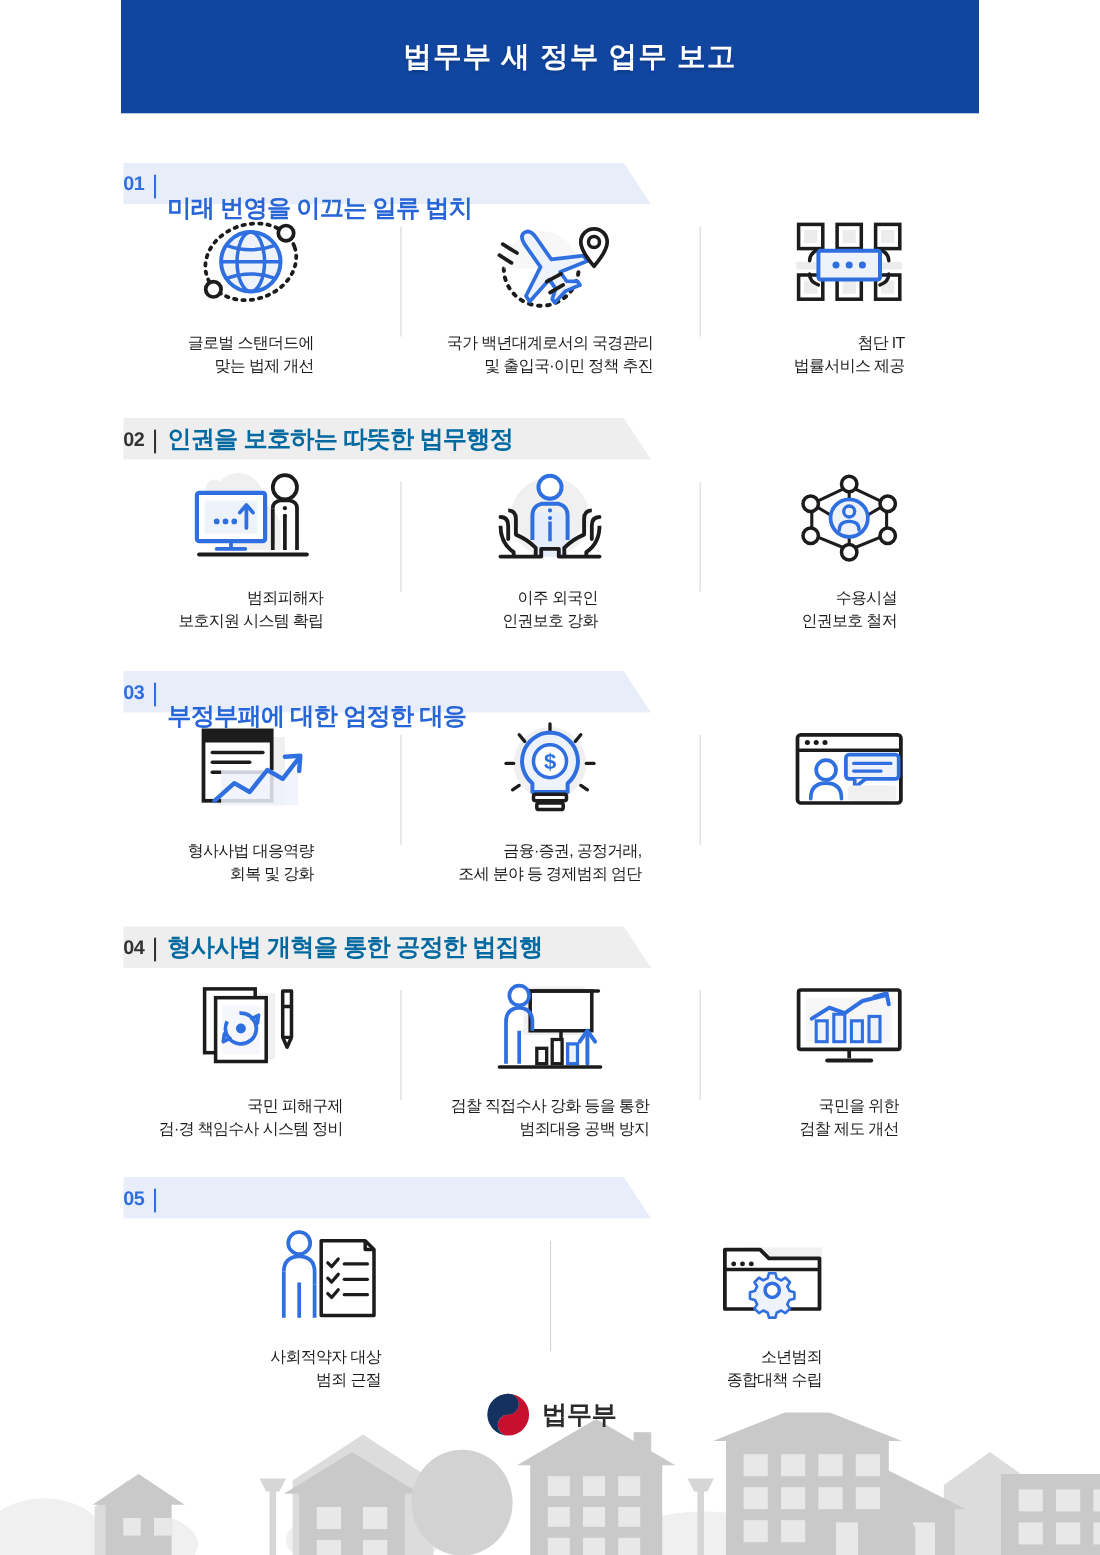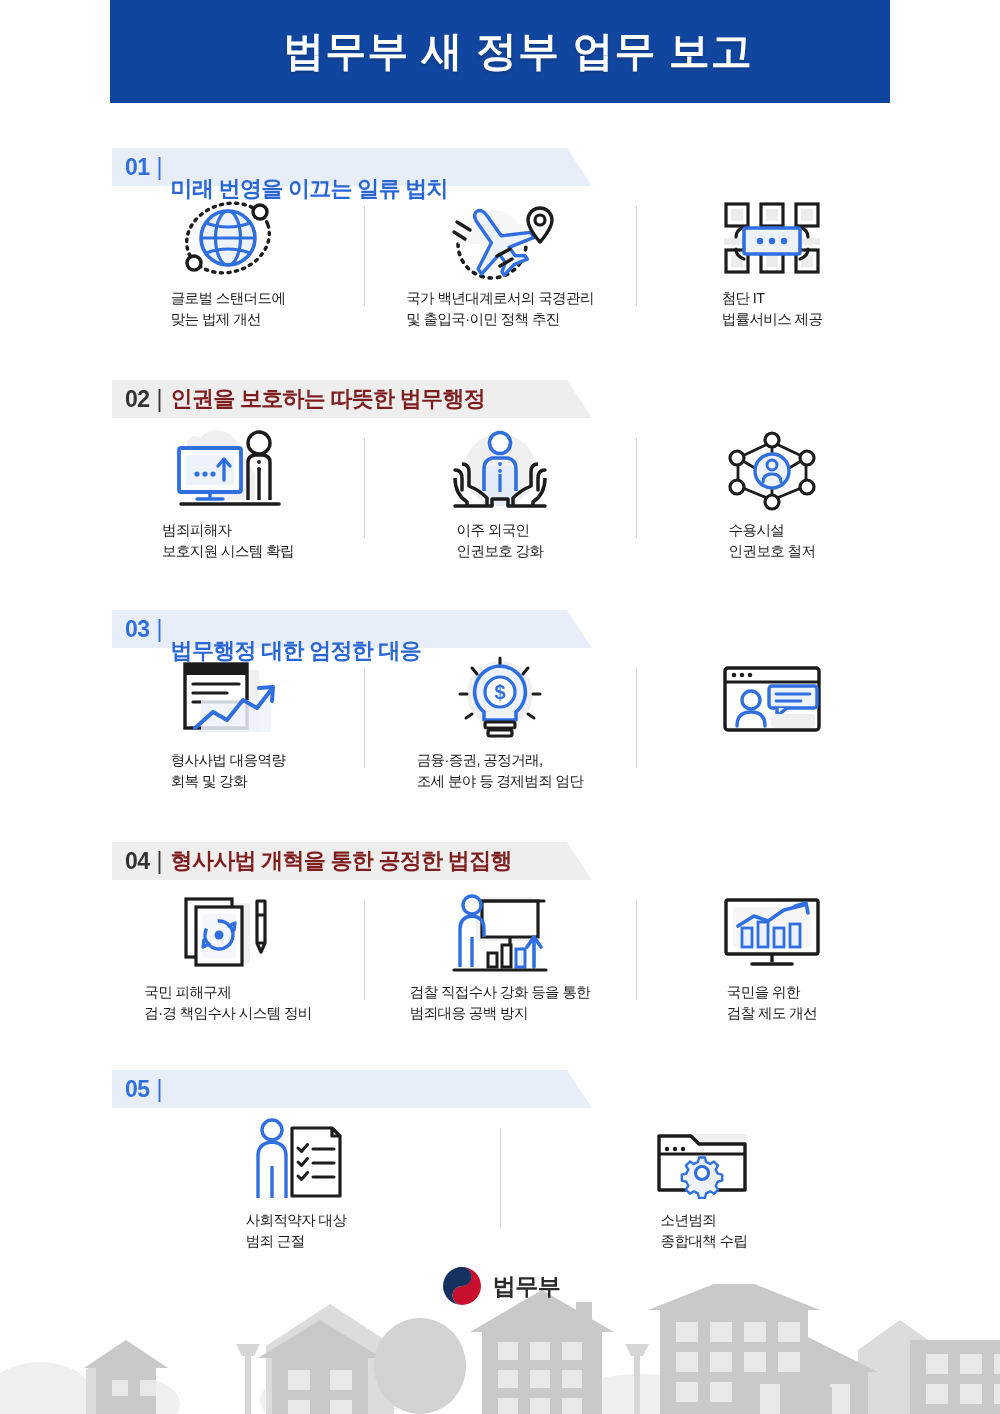--- a/index.html
+++ b/index.html
@@ -19,21 +19,21 @@
   
   .header-banner {
     position: absolute;
     left: 110px; top: 0px;
     width: 780px; height: 103px;
     background: #1146a0;
     display: flex; align-items: center; justify-content: center;
   }
   .header-title {
     color: #ffffff;
-    font-size: 41px;
+    font-size: 26px;
     font-weight: bold;
     letter-spacing: 1px;
     white-space: nowrap;
     text-shadow: 0 2px 3px rgba(0,0,0,0.18);
     margin-left: 36px;
   }
 
   
   .section { position: absolute; left: 0; width: 1000px; }
 
@@ -47,41 +47,40 @@
   .sec-head-bg {
     position: absolute; left: 0; top: 0;
     width: 480px; height: 38px;
     clip-path: polygon(0 0, 455px 0, 480px 100%, 0 100%);
   }
   .sec-head.blue .sec-head-bg { background: #e8eef9; }
   .sec-head.gray .sec-head-bg { background: #eeeeee; }
 
   .sec-num {
     position: relative; z-index: 2;
-    font-size: 23px; font-weight: bold;
-    padding-left: 13px;
+    font-size: 18px; font-weight: bold;
     letter-spacing: -0.5px;
   }
   .sec-div {
     position: relative; z-index: 2;
     font-size: 23px; font-weight: 400;
     padding: 0 8px 0 7px;
   }
   .sec-title {
     position: relative; z-index: 2;
     font-size: 22px; font-weight: bold;
     letter-spacing: -0.7px;
     white-space: nowrap;
   }
   .sec-head.blue .sec-num,
   .sec-head.blue .sec-div { color: #2f6fe0; }
   .sec-head.blue .sec-title { color: #2866d8; margin-top: 44px; }
   .sec-head.gray .sec-num,
   .sec-head.gray .sec-div { color: #333333; }
-  .sec-head.gray .sec-title { color: #7f1d1d; }
+  .sec-head.gray .sec-title { color: #0369a1; }
 
   
   .items {
     margin-top: 6px;
     display: flex;
     width: 1000px;
     padding: 0 92px;
   }
   .item {
     flex: 1 1 0;
@@ -96,22 +95,22 @@
     left: 0; top: 14px;
     width: 1px; height: 100px;
     background: #d6d6d6;
   }
   .icon-wrap {
     width: 120px; height: 92px;
     display: flex; align-items: center; justify-content: center;
   }
   .icon-wrap svg { display: block; }
   .caption {
-    margin-top: 4px;
-    text-align: left;
+    margin-top: 18px;
+    text-align: right;
     font-size: 14.5px;
     line-height: 1.42;
     color: #1c1c1c;
     letter-spacing: -0.6px;
     white-space: pre-line;
   }
 
   
   .footer {
     position: absolute;
@@ -310,21 +309,21 @@
 인권보호 철저</div>
       </div>
     </div>
   </div>
 
   <div class="section" style="top:610px">
     <div class="sec-head blue">
       <div class="sec-head-bg"></div>
       <span class="sec-num">03</span>
       <span class="sec-div">|</span>
-      <span class="sec-title">법무행정 대한 엄정한 대응</span>
+      <span class="sec-title">부정부패에 대한 엄정한 대응</span>
     </div>
     <div class="items">
       <div class="item">
         <div class="icon-wrap">
           <svg width="114" height="88" viewBox="0 0 114 88">
             <rect x="26" y="14" width="62" height="62" fill="#f0f0f0"></rect>
             <rect x="14" y="8" width="62" height="64" fill="#ffffff" stroke="#1c1c1c" stroke-width="3.4"></rect>
             <rect x="14" y="8" width="62" height="11" fill="#1c1c1c"></rect>
             <line x1="22" y1="28" x2="68" y2="28" stroke="#1c1c1c" stroke-width="3.2" stroke-linecap="round"></line>
             <line x1="22" y1="37" x2="56" y2="37" stroke="#1c1c1c" stroke-width="3.2" stroke-linecap="round"></line>

